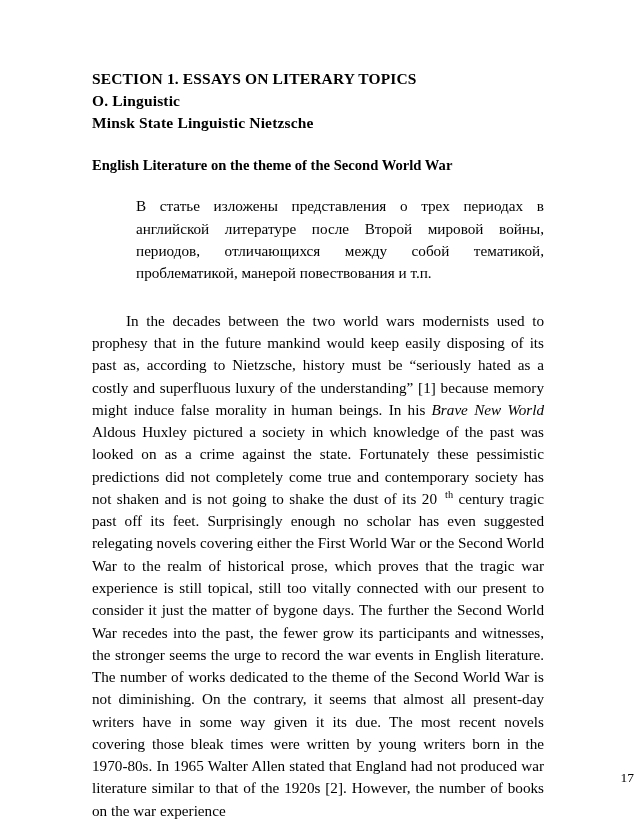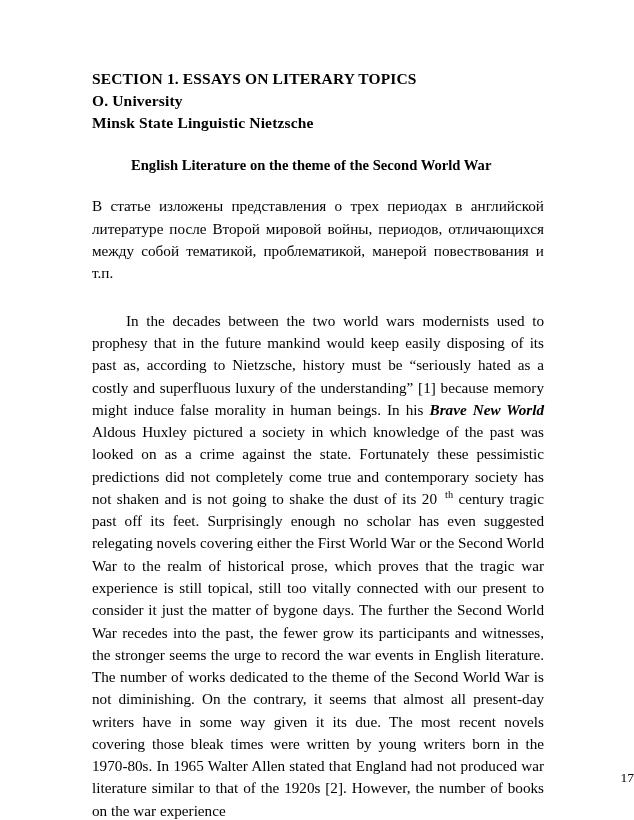--- a/index.html
+++ b/index.html
@@ -36,46 +36,45 @@
   }
   .heading-line {
     display: block;
     white-space: nowrap;
   }
   .subtitle {
     font-weight: bold;
     font-size: 14.6px;
     margin-top: 21px;
     line-height: 1.4;
-    margin-left: 39px;
   }
   .abstract {
     margin-top: 20px;
     font-size: 15.2px;
     line-height: 1.47;
     text-align: justify;
     text-justify: inter-word;
+    margin-left: 44px;
   }
   .abstract p {
     margin: 0;
   }
   .body-text {
     margin-top: 25px;
     font-size: 15.2px;
     line-height: 1.465;
     text-align: justify;
     text-justify: inter-word;
   }
   .body-text p {
     margin: 0;
     text-indent: 34px;
   }
   .it {
     font-style: italic;
-    font-weight: bold;
   }
   sup {
     font-size: 0.68em;
     vertical-align: super;
     line-height: 0;
     margin-left: 8px;
   }
   .page-number {
     position: absolute;
     top: 770px;
@@ -86,21 +85,21 @@
   }
 </style>
 </head>
 <body>
 
 <div class="page">
   <div class="content">
 
     <div class="heading-block">
       <span class="heading-line">SECTION 1. ESSAYS ON LITERARY TOPICS</span>
-      <span class="heading-line">O. University</span>
+      <span class="heading-line">O. Linguistic</span>
       <span class="heading-line">Minsk State Linguistic Nietzsche</span>
     </div>
 
     <div class="subtitle">English Literature on the theme of the Second World War</div>
 
     <div class="abstract">
       <p>В статье изложены представления о трех периодах в английской литературе после Второй мировой войны, периодов, отличающихся между собой тематикой, проблематикой, манерой повествования и т.п.</p>
     </div>
 
     <div class="body-text">

